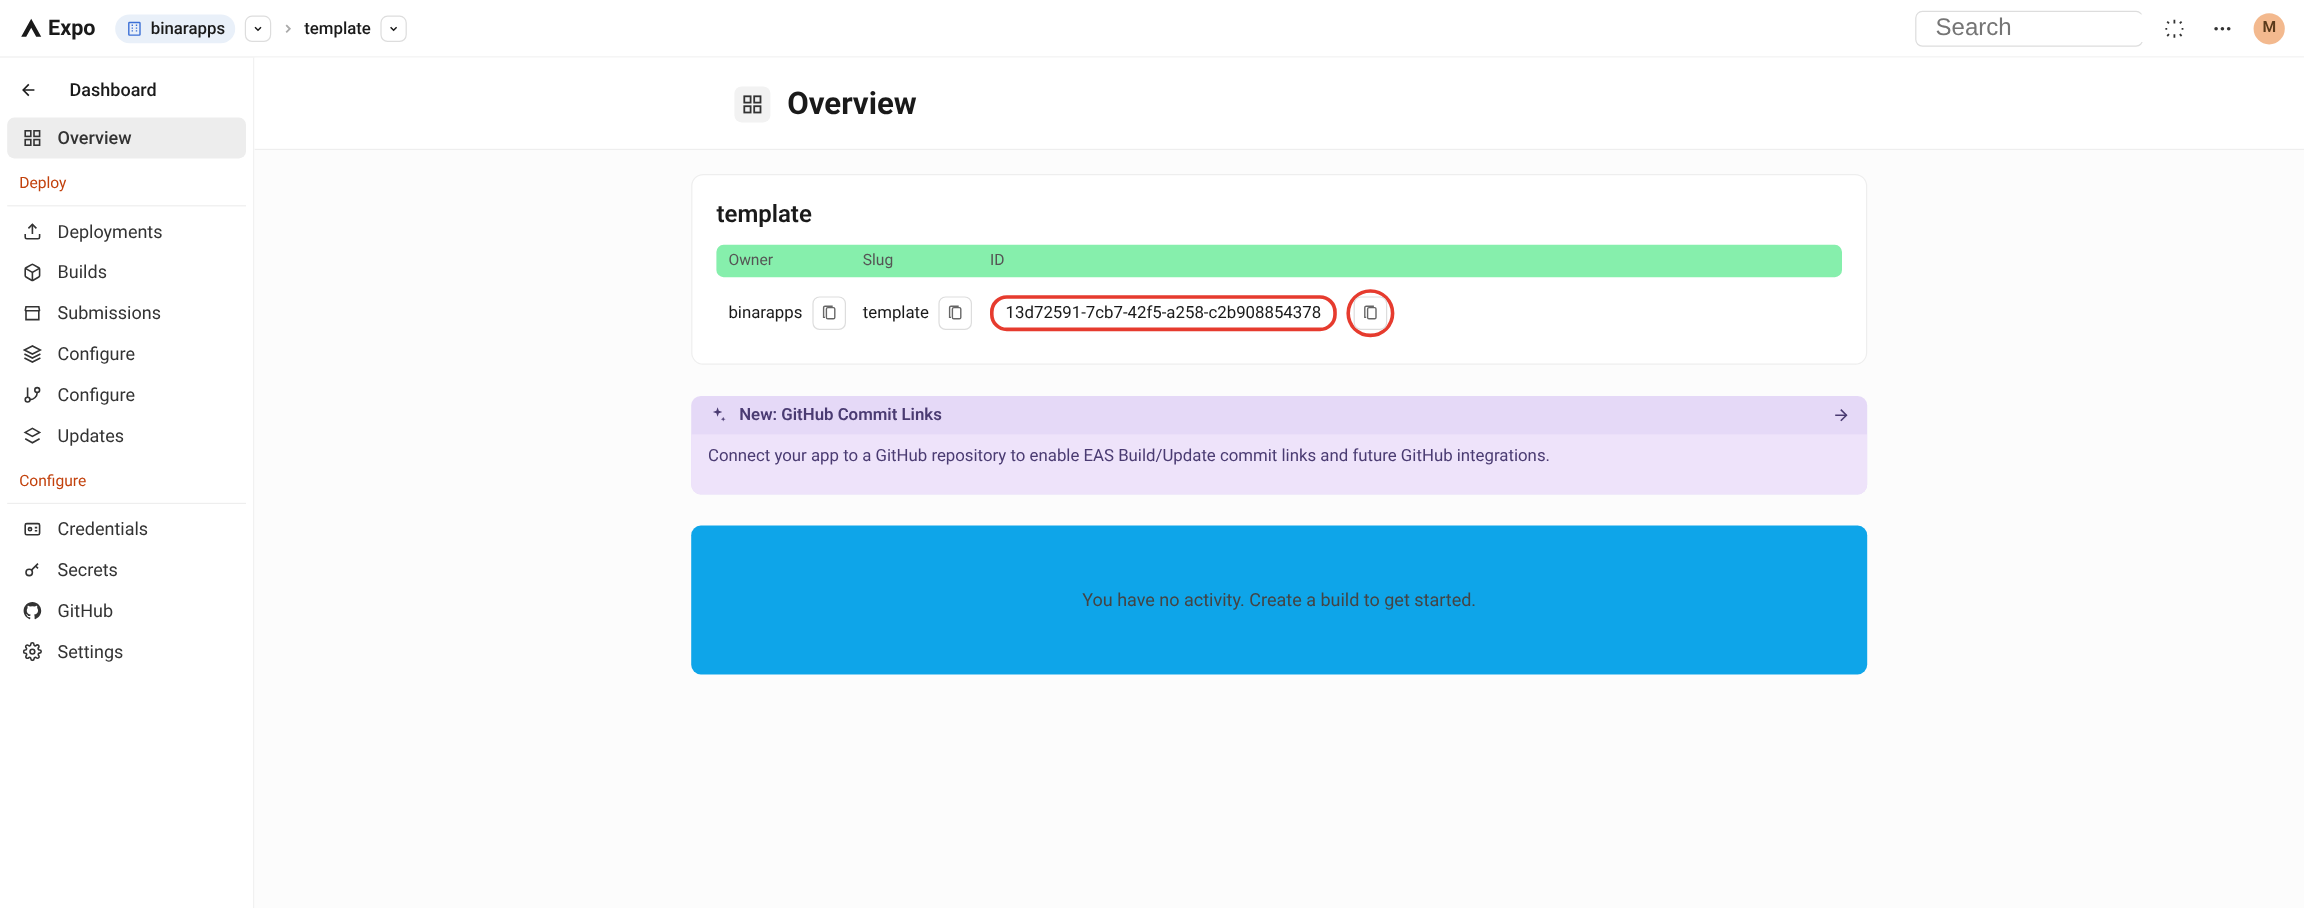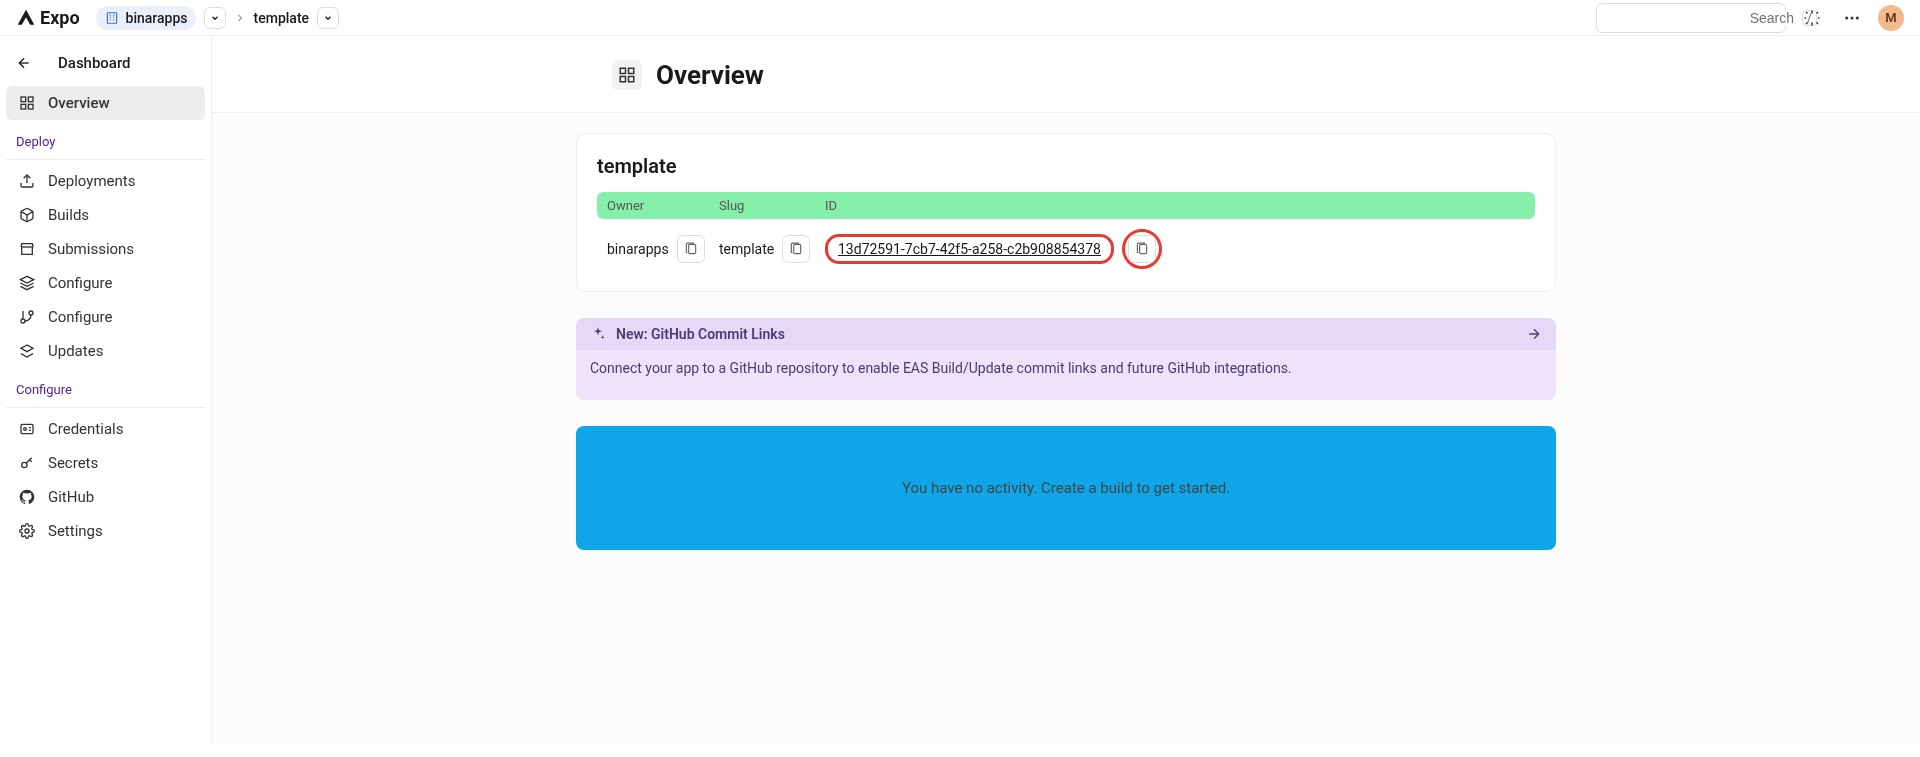--- a/index.html
+++ b/index.html
@@ -1,62 +1,62 @@
 <!DOCTYPE html>
 <html><head>
   <meta charset="utf-8">
   <style>
     * { box-sizing: border-box; margin: 0; padding: 0; }
     body { font-family: -apple-system, BlinkMacSystemFont, "Segoe UI", Roboto, Helvetica, Arial, sans-serif; color: #1a1a1a; background: #fff; }
     
     
     .header {
-      display: flex; align-items: center; height: 36px; padding: 4px 16px;
+      display: flex; align-items: center; height: 48px; padding: 4px 16px;
       border-bottom: 1px solid #eee;
     }
     .logo { display: flex; align-items: center; font-weight: 700; font-size: 18px; gap: 4px; }
     .logo svg { width: 20px; height: 20px; }
     .crumbs { display: flex; align-items: center; gap: 8px; margin-left: 16px; }
     .crumb-pill { display: flex; align-items: center; gap: 6px; background: #e9f0f9; border-radius: 14px; padding: 4px 8px; }
     .crumb-pill-icon { width: 16px; height: 16px; display:flex; align-items:center; justify-content:center; color:#3b6fd6; }
     .crumb-text { font-size: 14px; font-weight: 500; }
     .chev-btn { width: 22px; height: 22px; border:1px solid #ddd; border-radius:6px; display:flex;align-items:center;justify-content:center; background:#fff; cursor:pointer;}
     .crumb-sep { color:#aaa; }
     .header-spacer { flex:1; }
     .search-box { display:flex; align-items:center; gap:8px; border:1px solid #ddd; border-radius:6px; padding:4px 8px; width:190px; height:30px;}
-    .search-box input { border:none; outline:none; flex:1; font-size:14px;text-align:right; }
+    .search-box input { border:none; outline:none; flex:1; font-size:20px; }
     .kbd { border:1px solid #ddd; border-radius:4px; padding:0 4px; font-size:12px; color:#666;}
     .hdr-icon-btn { width:28px; height:28px; display:flex;align-items:center;justify-content:center; margin-left:12px; cursor:pointer; color:#333;}
     .avatar { width:26px; height:26px; border-radius:50%; background:#f3b98e; display:flex;align-items:center;justify-content:center; font-size:13px; font-weight:600; color:#5a3a1a; margin-left:12px; cursor:pointer;}
     
     
     .layout { display:flex; height: calc(100vh - 48px); }
     .sidebar { width: 212px; border-right:1px solid #eee; padding:12px 6px; overflow-y:auto; }
     .back-link { display:flex; align-items:center; gap:26px; padding:6px 10px; font-size:15px; font-weight:500; cursor:pointer;}
     .side-item { display:flex; align-items:center; gap:12px; padding:8px 12px; font-size:15px; border-radius:6px; cursor:pointer; color:#333;}
     .side-item.active { background:#ededed; font-weight:500; }
-    .side-section { font-size:13px; color:#4c1d95; padding:14px 10px 6px; }
+    .side-section { font-size:13px; color:#c2410c; padding:14px 10px 6px; }
     .side-divider { border-top:1px solid #eee; margin:4px 0;}
     .side-icon { width:18px; height:18px; display:flex;align-items:center;justify-content:center; color:#333;}
     
     
     .main { flex:1; background:#fcfcfc; overflow-y:auto;}
     .page-header { display:flex; align-items:center; gap:14px; padding:24px 0 22px 400px; background:#fff;}
     .page-header-icon { width:30px;height:30px; background:#f2f2f2; border-radius:6px; display:flex;align-items:center;justify-content:center;}
     .page-title { font-size:26px; font-weight:700;}
     .page-body { padding: 20px 0 40px 0; border-top:1px solid #eee;}
     .card { background:#fff; border:1px solid #eee; border-radius:10px; width:980px; margin:0 auto; padding:20px 20px 22px;}
     .card-title { font-size:20px; font-weight:600; margin-bottom:14px;}
     .info-table { width:100%; }
     .info-head { display:flex; background:#86efac; border-radius:6px; padding:6px 10px; font-size:13px; color:#555;}
     .info-row { display:flex; padding:10px 10px 0; font-size:14px; align-items:center;}
     .col-owner{ width:112px;} .col-slug{ width:106px;} .col-id{ flex:1;}
     .val-wrap{ display:flex; align-items:center; gap:8px;}
     .copy-btn{ width:28px;height:28px; border:1px solid #ddd; border-radius:6px; display:flex;align-items:center;justify-content:center; background:#fff; cursor:pointer; color:#666;}
-    .id-box{ border:3px solid #e63b2e; border-radius:14px; padding:4px 10px; display:inline-flex; align-items:center;text-decoration:underline;}
+    .id-box{ border:3px solid #e63b2e; border-radius:14px; padding:4px 10px; display:inline-flex; align-items:center;}
     .id-copy-ring{ border:3px solid #e63b2e; border-radius:50%; padding:3px; display:inline-flex;}
     
     .banner{ width:980px; margin:26px auto 0; background:#e5d9f7; border-radius:8px; overflow:hidden;}
     .banner-head{ display:flex; align-items:center; gap:10px; padding:8px 14px; font-size:14px; font-weight:600; color:#4a3b72;}
     .banner-head-spacer{flex:1;}
     .banner-body{ padding:10px 14px 24px; font-size:14px; color:#4a3b72; background:#eee3fa;}
     
     .activity-box{ width:980px; margin:26px auto 0; background:#0ea5e9; border-radius:8px; height:124px; display:flex;align-items:center;justify-content:center; font-size:15px; color:#444;}
     
     svg{ display:block;}

